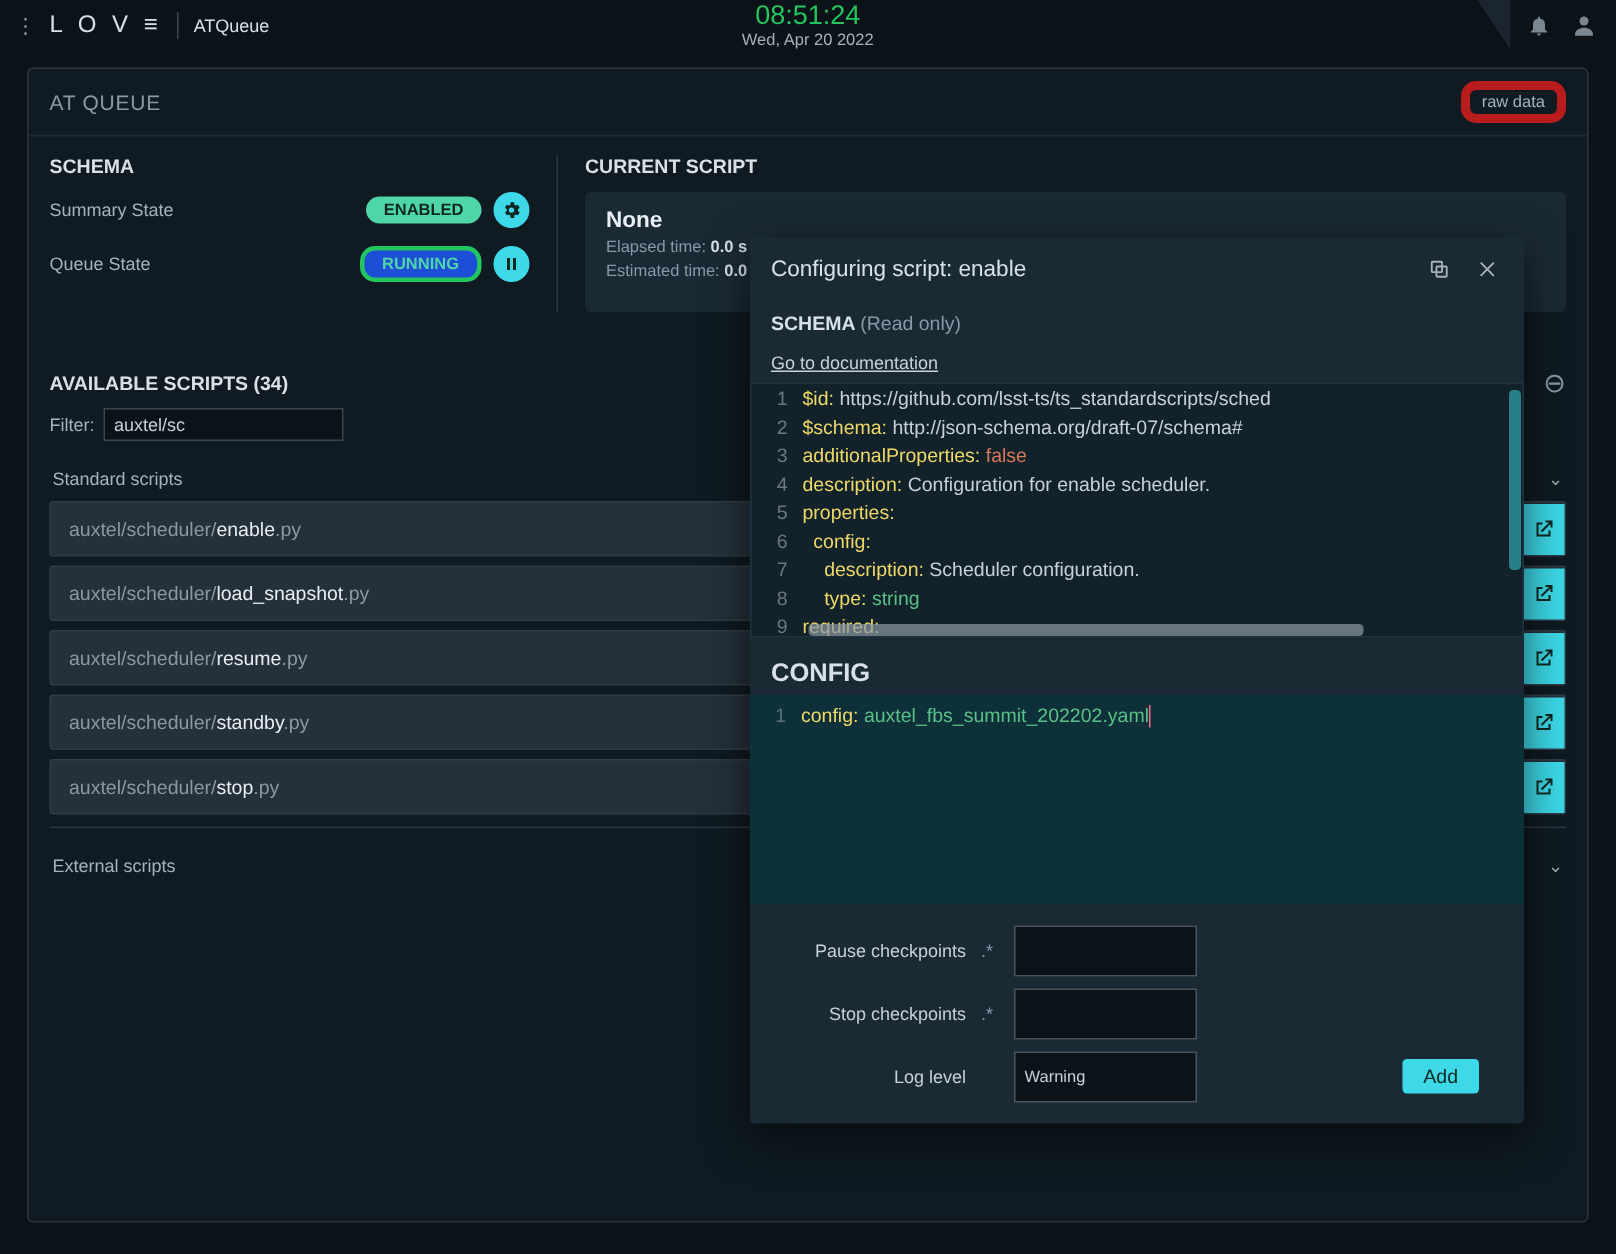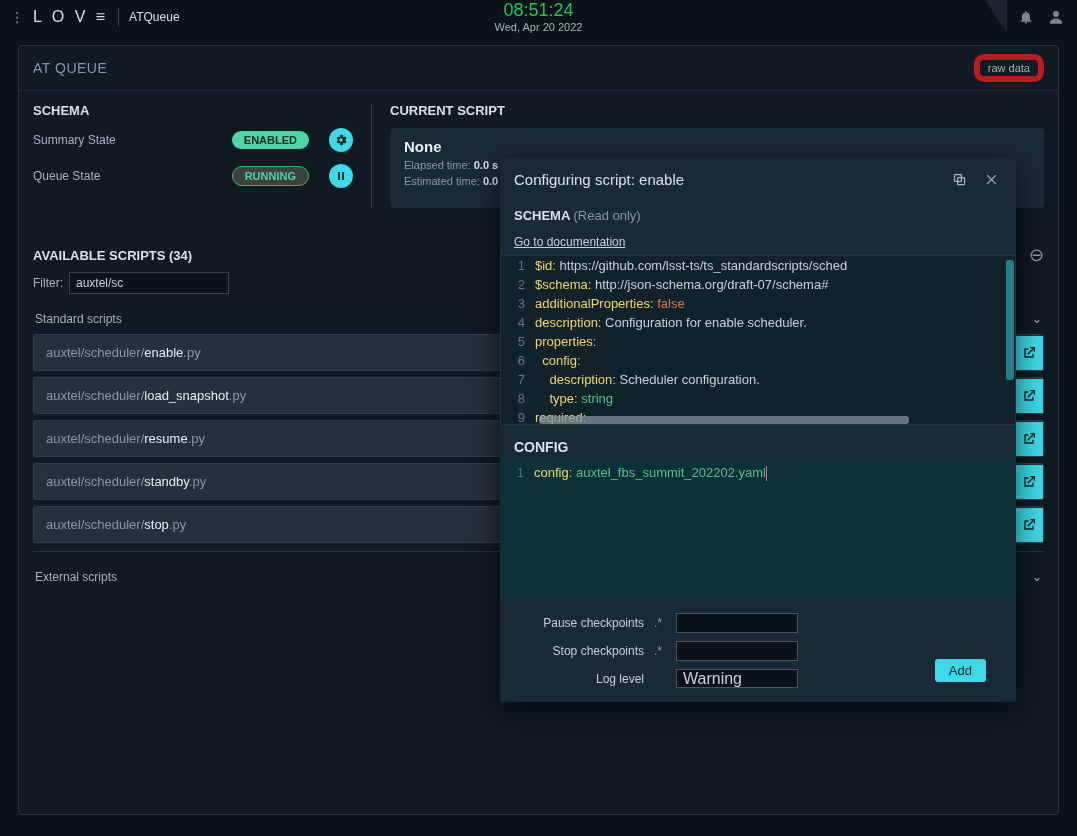--- a/index.html
+++ b/index.html
@@ -18,23 +18,23 @@
 .main-panel{margin:12px 18px;border:1px solid #2a3540;border-radius:4px;background:#0f1a22;height:770px;position:relative}
 .panel-header{display:flex;align-items:center;justify-content:space-between;padding:8px 14px;border-bottom:1px solid #1e2a35}
 .panel-title{font-size:14px;font-weight:400;color:#8a98a5;letter-spacing:0.5px}
 .raw-btn{border:6px solid #b91c1c;background:transparent;color:#a8b2bc;font-size:11px;padding:2px 8px;border-radius:10px;cursor:pointer}
 .body{display:flex;padding:12px 14px;gap:14px}
 .state-col{width:320px}
 .section-label{font-size:13px;font-weight:600;color:#d8e0e8;margin-bottom:10px}
 .state-row{display:flex;align-items:center;justify-content:space-between;font-size:12px;color:#a8b2bc;margin-bottom:12px}
 .badge{font-size:11px;font-weight:600;padding:3px 12px;border-radius:10px}
 .badge-enabled{background:#4fd6a8;color:#0c2820}
-.badge-running{background:#404040;color:#4fd6a8;border:1px solid #22c55e}
+.badge-running{background:#1d4ed8;color:#4fd6a8;border:3px solid #22c55e}
 .circle-btn{width:24px;height:24px;border-radius:50%;background:#3dd9e8;display:flex;align-items:center;justify-content:center;cursor:pointer}
-.state-right{display:flex;align-items:center;gap:20px}
+.state-right{display:flex;align-items:center;gap:8px}
 .vline{width:1px;background:#2a3540;margin:0 4px}
 .script-col{flex:1}
 .current-script{background:#1a2a35;border-radius:4px;padding:10px 14px;margin-top:4px;height:80px}
 .cs-name{font-size:15px;font-weight:600;color:#e8eef4}
 .cs-meta{font-size:11px;color:#8a98a5;margin-top:4px}
 .cs-meta b{color:#d8e0e8}
 .avail-section{margin:24px 14px 0}
 .avail-head{display:flex;align-items:center;justify-content:space-between}
 .avail-title{font-size:13px;font-weight:600;color:#d8e0e8}
 .collapse-icon{color:#8a98a5;font-size:18px;cursor:pointer}
@@ -57,29 +57,29 @@
 .editor{background:#12222a;border:1px solid #1e3440;margin:6px 0 0;font-family:"Menlo","Consolas",monospace;font-size:13px;line-height:19px;position:relative;height:170px;overflow:hidden}
 .editor-scroll{position:absolute;right:1px;top:4px;width:8px;height:120px;background:#3dd9e8;opacity:.5;border-radius:3px}
 .editor-hscroll{position:absolute;left:38px;bottom:0;height:8px;width:370px;background:#8a98a5;opacity:.7;border-radius:3px}
 .line{display:flex}
 .gutter{width:34px;text-align:right;padding-right:10px;color:#6a7680;user-select:none}
 .code{color:#c8d0d8;white-space:pre}
 .tok-key{color:#f0d868}
 .tok-val{color:#58c088}
 .tok-str{color:#c8d0d8}
 .tok-false{color:#d87858}
-.config-label{font-size:14px;font-weight:600;color:#d8e0e8;padding:14px 14px 4px}
+.config-label{font-size:17px;font-weight:600;color:#d8e0e8;padding:14px 14px 4px}
 .config-editor{background:#0e3038;margin:0;font-family:"Menlo","Consolas",monospace;font-size:13px;line-height:19px;height:140px;padding-top:4px}
 .config-editor .gutter{color:#5a7078}
 .config-line{display:flex}
 .cursor{display:inline-block;width:1px;height:15px;background:#ff6090;vertical-align:middle}
 .form-row{display:flex;align-items:center;justify-content:flex-start;gap:10px;font-size:12px;color:#c8d0d8;padding:4px 14px}
 .form-row label{width:130px;text-align:right}
 .form-row .sfx{width:12px;color:#8a98a5}
-.form-row input,.form-row select{background:#0c1318;border:1px solid #4a5560;color:#c8d0d8;font-size:16px;padding:0 6px;width:122px}
+.form-row input,.form-row select{background:#0c1318;border:1px solid #4a5560;color:#c8d0d8;font-size:11px;padding:10px 6px;width:122px}
 .form-row select{appearance:none}
 .add-btn{position:absolute;right:30px;bottom:20px;background:#3dd9e8;color:#0c2820;border:none;font-size:13px;font-weight:500;padding:4px 14px;border-radius:3px;cursor:pointer}
 svg{display:block}
 </style>
 </head>
 <body>
 
 <div class="topbar">
   <span class="menu-dots">⋮</span>
   <span class="logo">L O V ≡</span>

